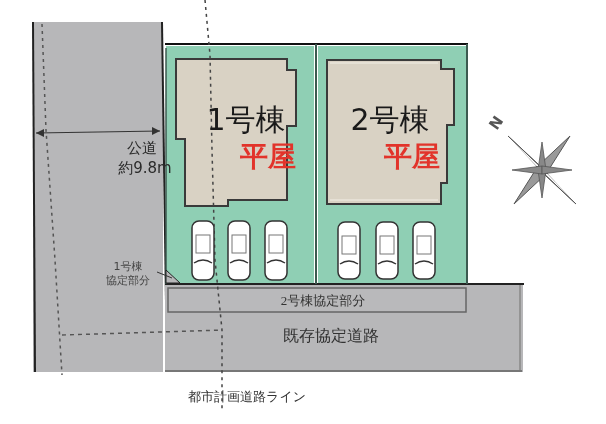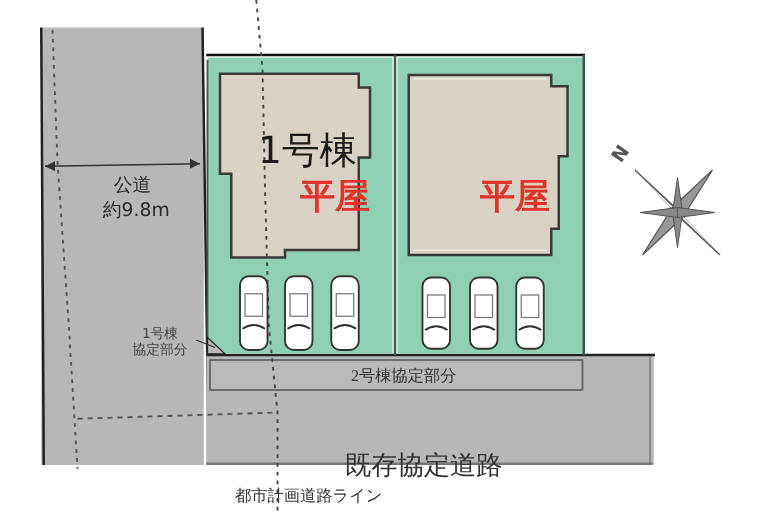--- a/index.html
+++ b/index.html
@@ -1,24 +1,24 @@
 <!DOCTYPE html>
 <html><head>
   <meta charset="utf-8">
   <style>
     html, body { margin: 0; padding: 0; background: #ffffff; }
     body { width: 606px; height: 424px; position: relative; overflow: hidden; font-family: "DejaVu Sans", sans-serif; }
     .canvas { position: absolute; left: 0; top: 0; width: 606px; height: 424px; }
     .lbl { position: absolute; white-space: nowrap; color: #333; }
-    .road-label { font-size: 15px; color: #2a2a2a; text-align: center; line-height: 18px; }
+    .road-label { font-size: 15px; color: #2a2a2a; text-align: center; line-height: 18px; margin-left: 36px; }
     .bldg-title { font-size: 30px; color: #1a1a1a; letter-spacing: 0px; text-align: center; }
     .bldg-sub { font-size: 28px; color: #e2332a; font-weight: bold; text-align: right; }
     .small { font-size: 11px; color: #444; text-align: center; line-height: 13px; }
     .mid { font-size: 13px; color: #333; font-family: Liberation Serif, serif; }
-    .big-road { font-size: 21px; color: #333; margin-top: 32px; }
+    .big-road { font-size: 16px; color: #333; }
     .north { font-size: 15px; font-weight: bold; color: #555; transform: rotate(-55deg); }
   </style>
 </head>
 <body>
 
 <div class="canvas">
   <svg width="606" height="424" viewBox="0 0 606 424">
 
     <rect x="33" y="22" width="130" height="350" fill="#b7b7b9"></rect>
     <line x1="33" y1="22" x2="35" y2="372" stroke="#222" stroke-width="2"></line>
@@ -109,20 +109,21 @@
 
   
   <div class="lbl road-label" style="left:76px; top:139px; width:60px;">公道</div>
   <div class="lbl road-label" style="left:64px; top:159px; width:90px;">約9.8m</div>
 
   
   <div class="lbl bldg-title" style="left:196px; top:100px; width:100px;">1号棟</div>
   <div class="lbl bldg-sub" style="left:196px; top:138px; width:100px;">平屋</div>
 
   
+  <div class="lbl bldg-title" style="left:340px; top:100px; width:100px;">2号棟</div>
   <div class="lbl bldg-sub" style="left:340px; top:138px; width:100px;">平屋</div>
 
   
   <div class="lbl small" style="left:98px; top:260px; width:60px;">1号棟</div>
   <div class="lbl small" style="left:98px; top:274px; width:60px;font-family:Liberation Serif, serif;">協定部分</div>
 
   
   <div class="lbl mid" style="left:268px; top:292px; width:110px; text-align:center;">2号棟協定部分</div>
 
   

